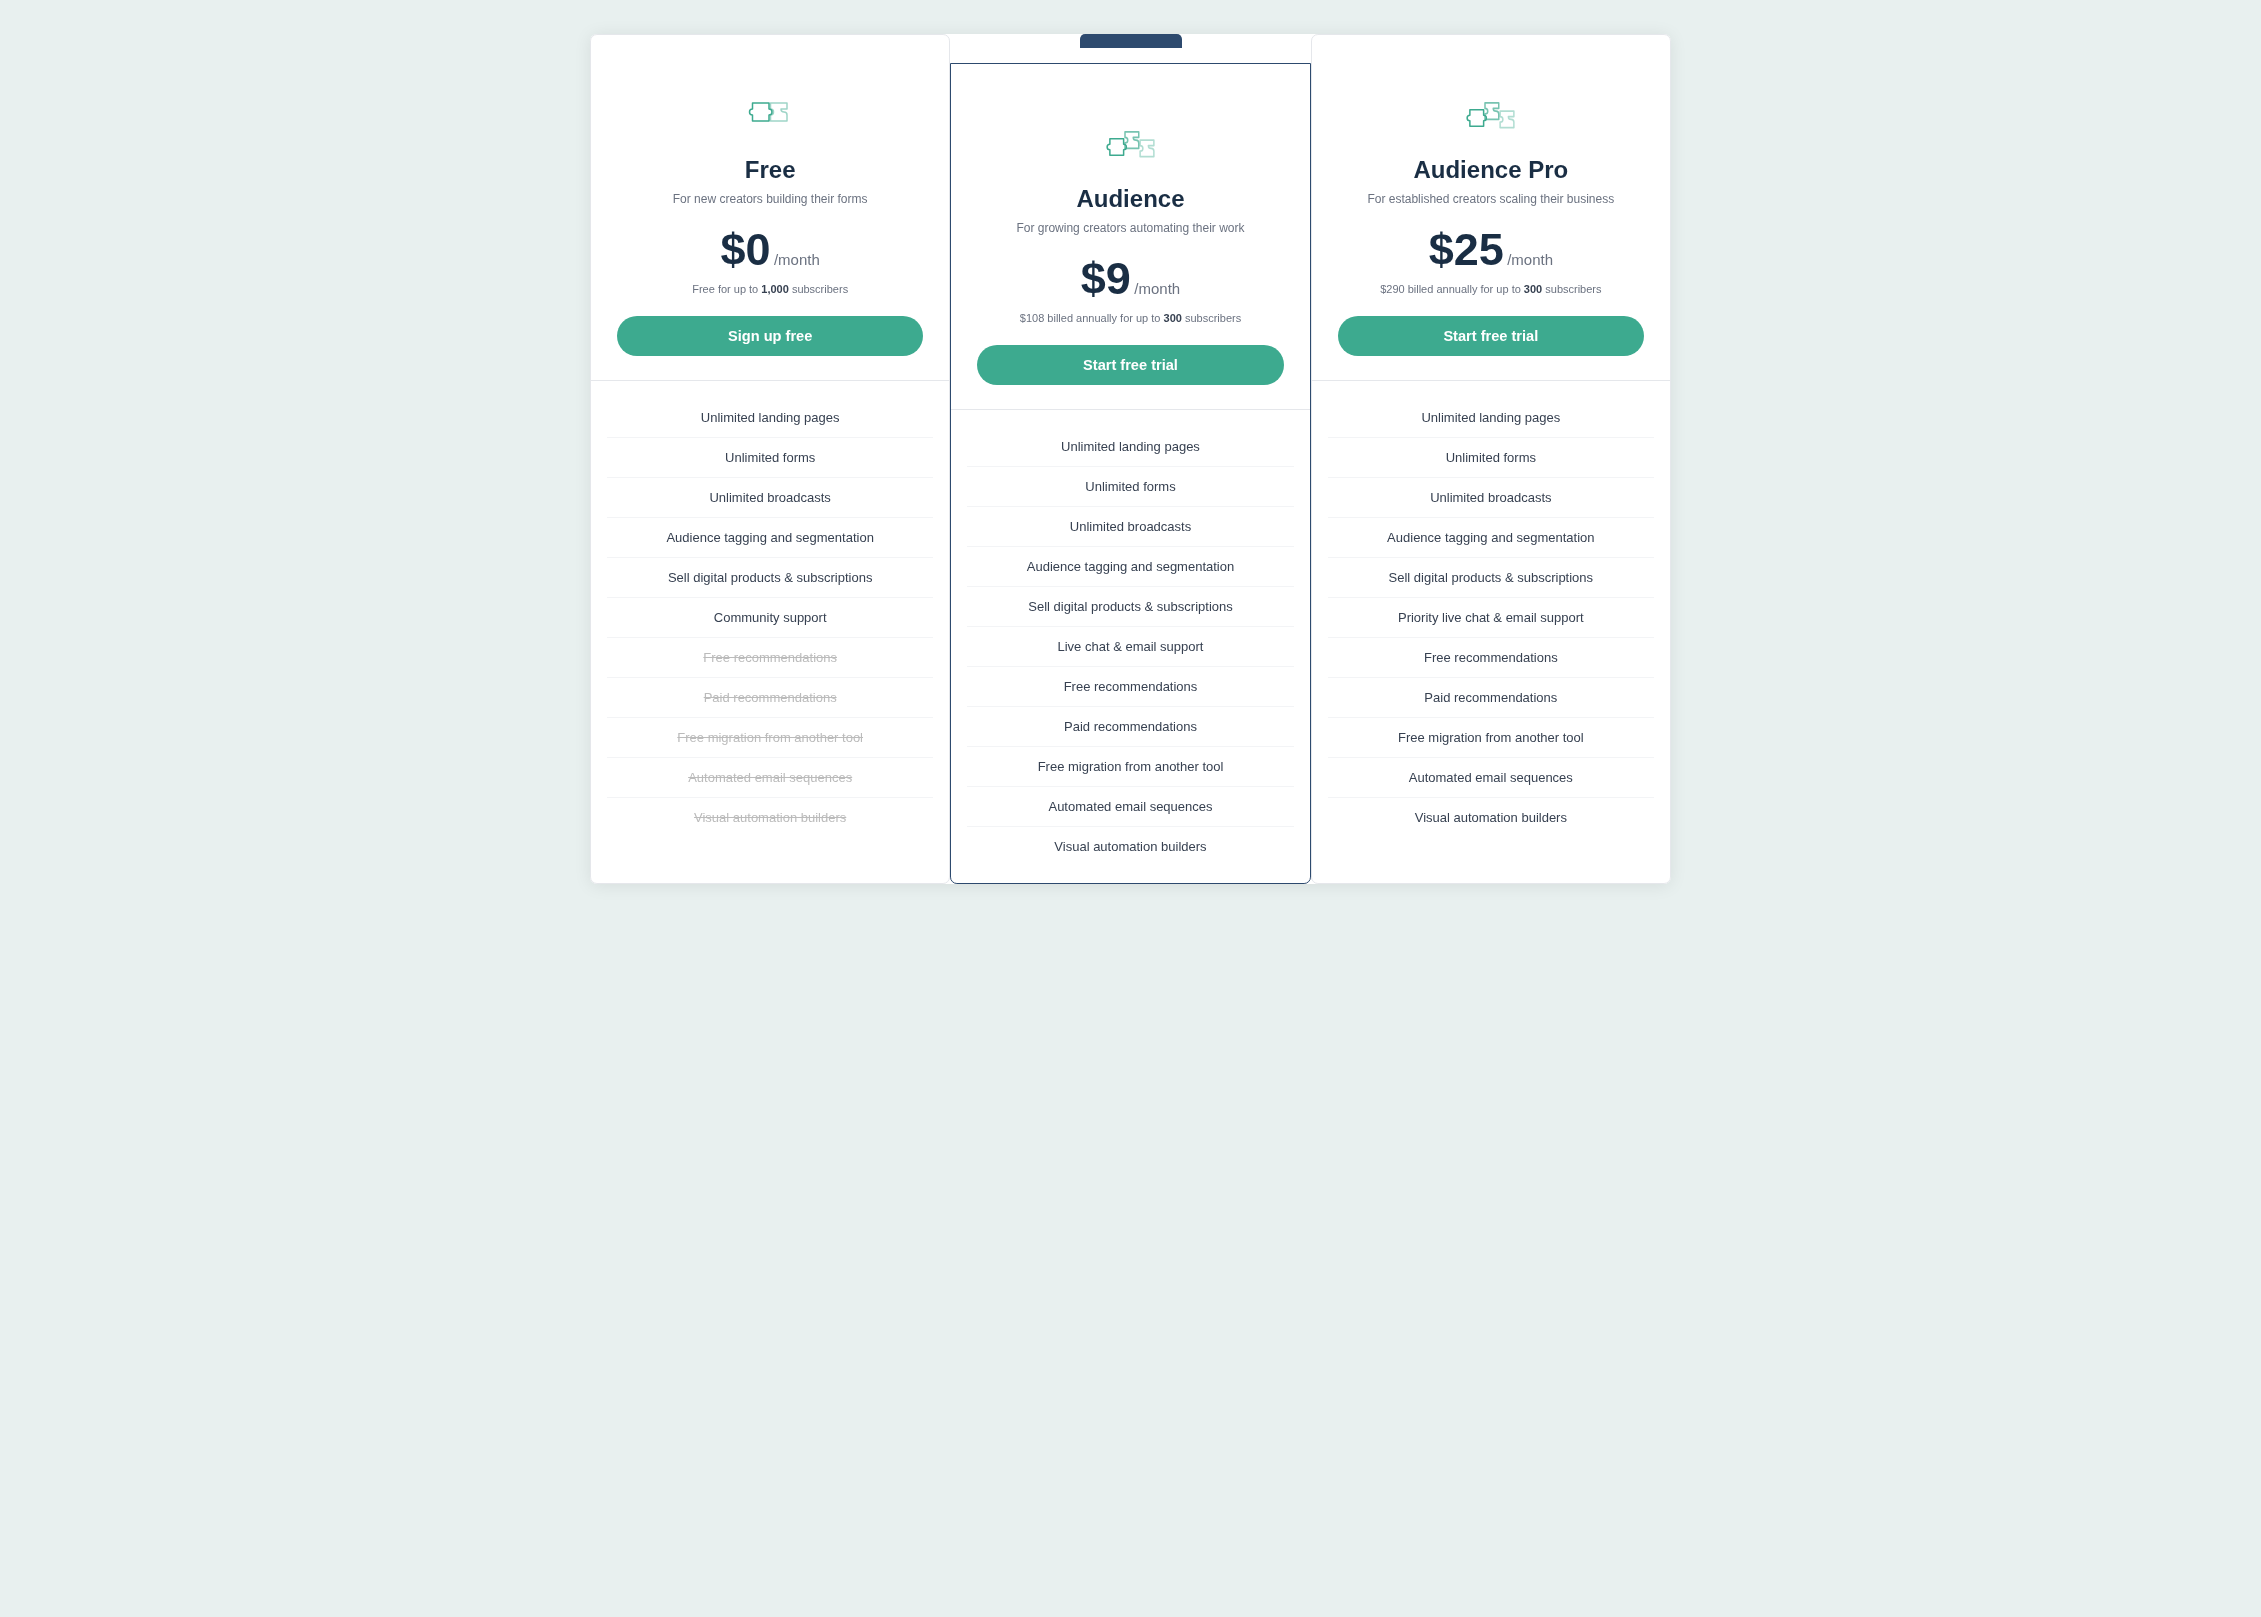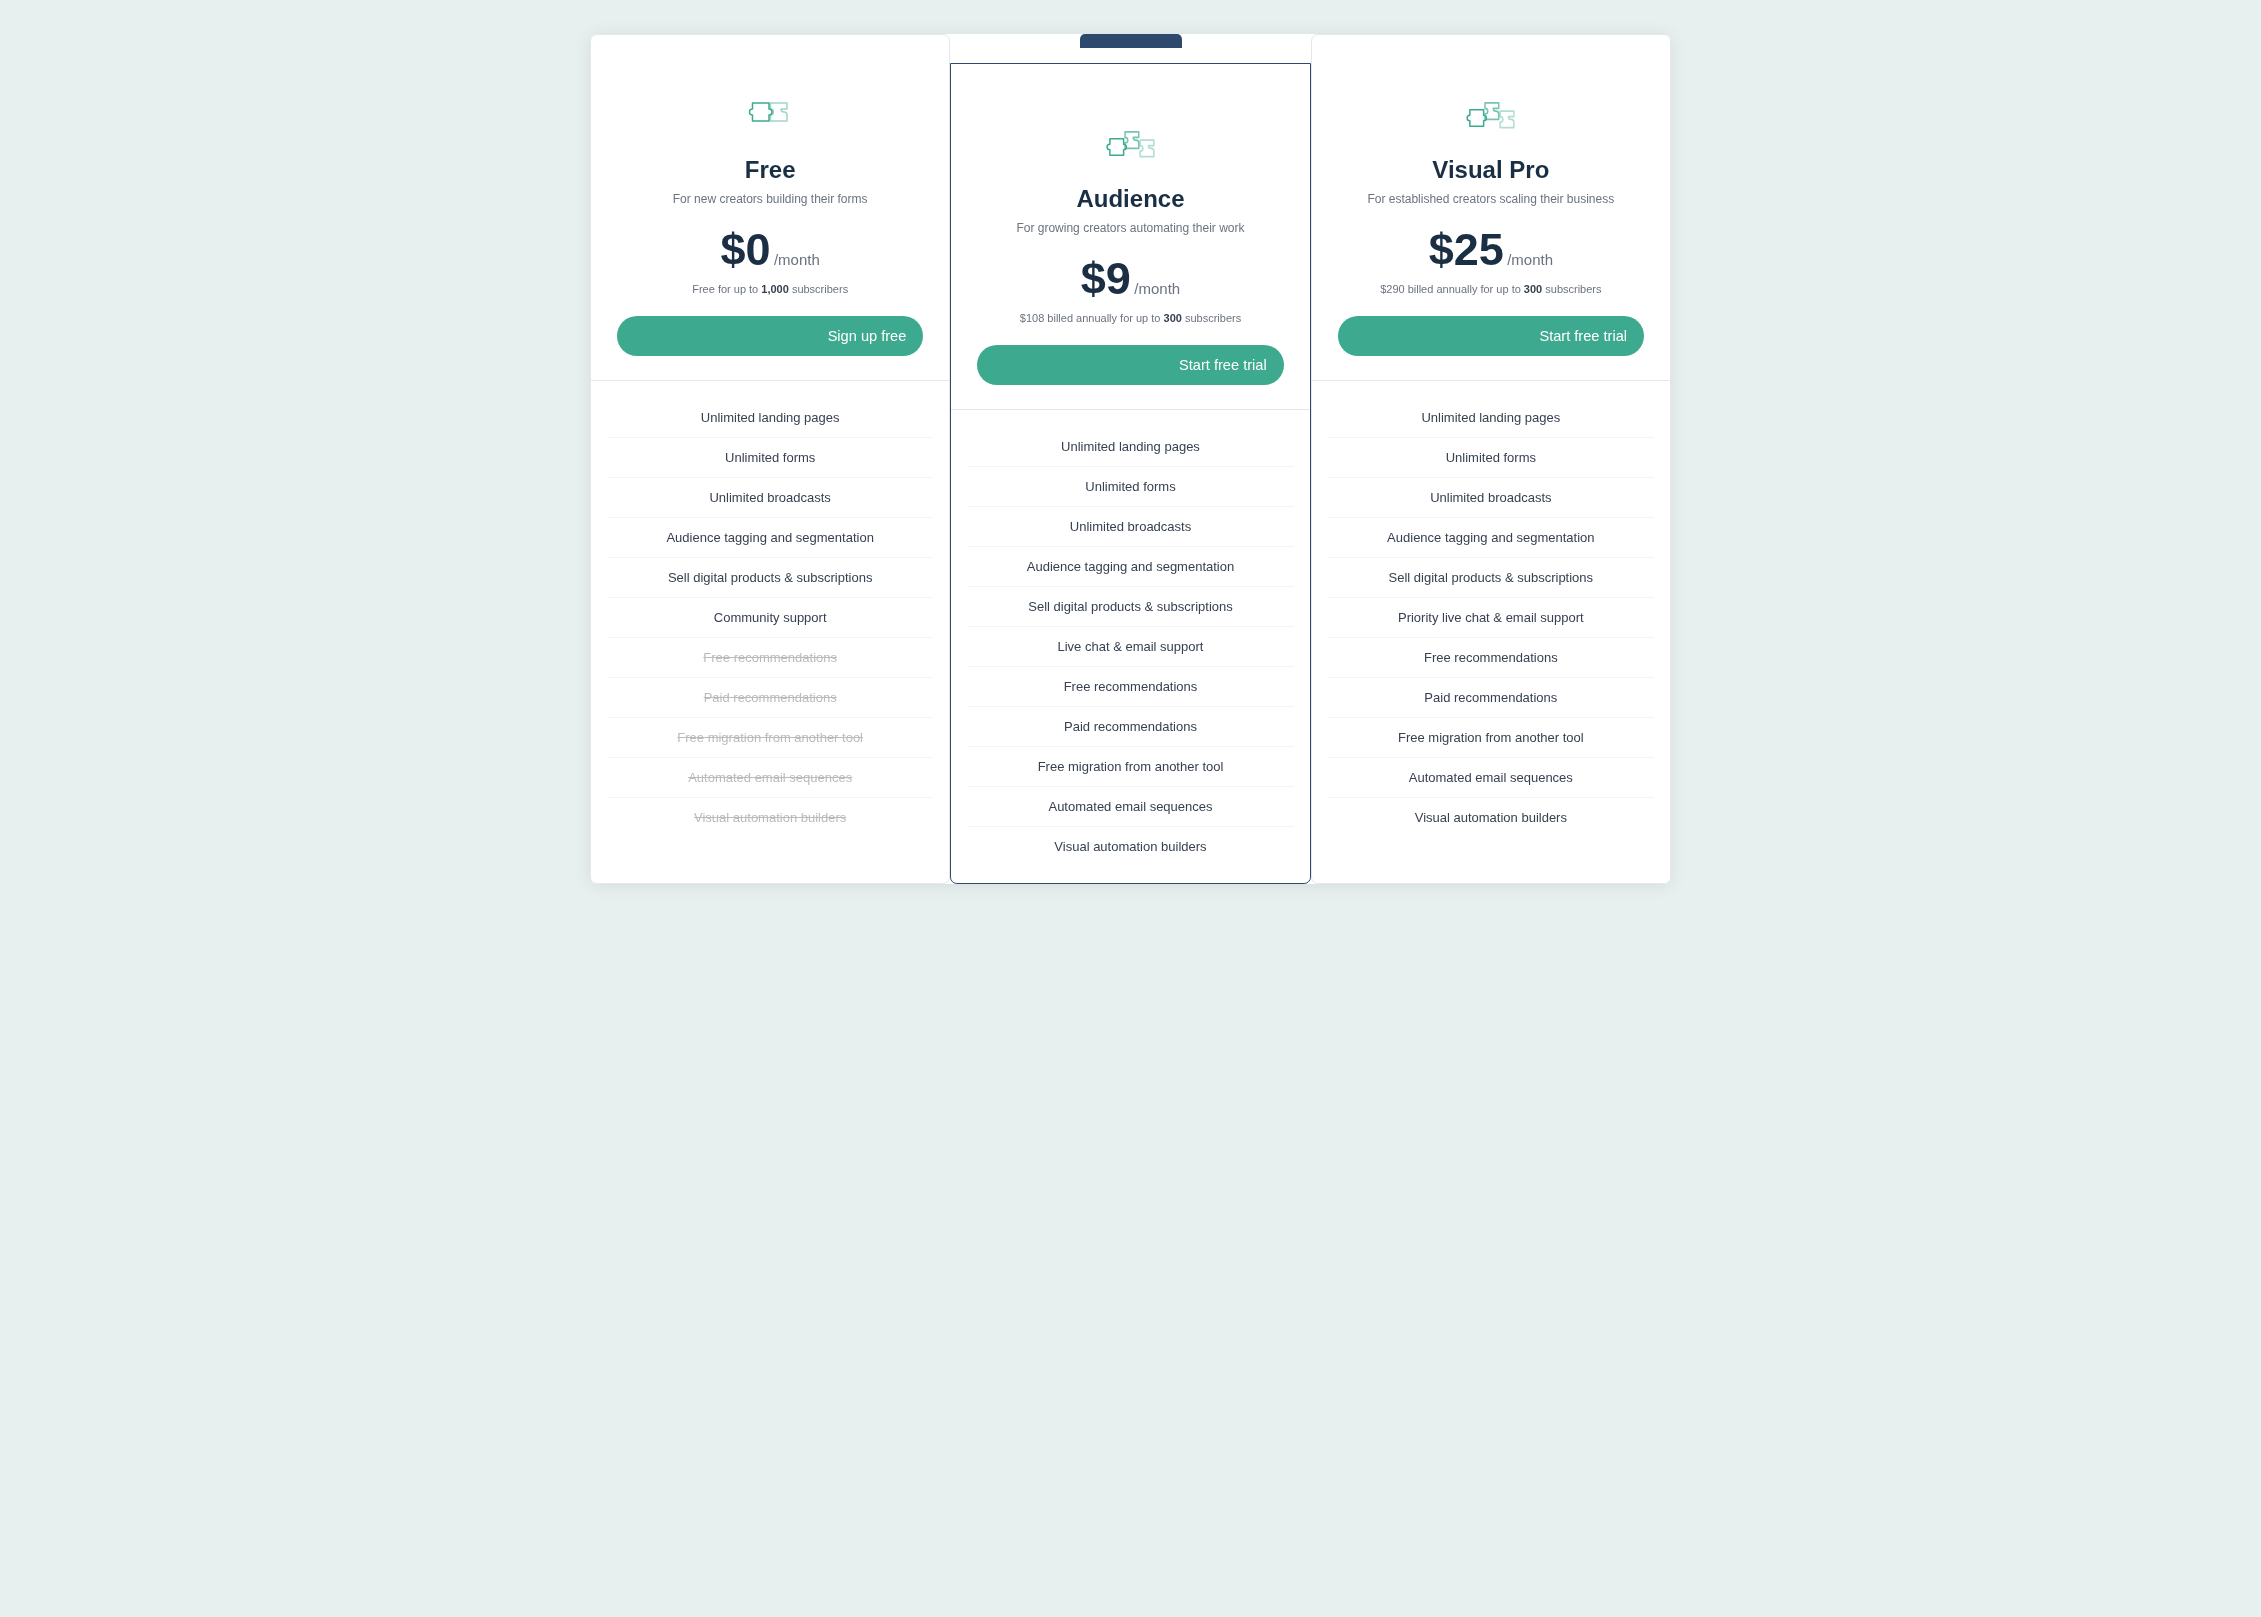--- a/index.html
+++ b/index.html
@@ -110,23 +110,23 @@
     }
     .plan-cta {
       display: block;
       width: 100%;
       padding: 12px 17px;
       border-radius: 43px;
       border: none;
       background: #3daa8f;
       color: #fff;
       font-size: 14.6px;
-      font-weight: 400;
+      font-weight: 700;
       cursor: pointer;
-      text-align: right;
+      text-align: center;
       transition: background 0.2s;
     }
     .plan-features {
       padding: 17px 16px;
     }
     .feature-item {
       padding: 12px 0;
       text-align: center;
       font-size: 13px;
       color: #374151;
@@ -210,21 +210,21 @@
       </div>
       <div class="plan-card">
         <div class="plan-header">
           <div class="plan-icon">
             <svg viewBox="0 0 80 64" fill="none" xmlns="http://www.w3.org/2000/svg" width="69" height="55">
     <path d="M10 20 L30 20 L30 28 Q34 28 34 32 Q34 36 30 36 L30 44 L10 44 L10 36 Q6 36 6 32 Q6 28 10 28 Z" stroke="#3daa8f" stroke-width="2.2" fill="none" stroke-linejoin="round"></path>
     <path d="M32 10 L52 10 L52 18 L44 18 Q44 22 48 22 Q52 22 52 26 L52 34 L32 34 L32 26 Q36 26 36 22 Q36 18 32 18 Z" stroke="#3daa8f" stroke-width="2.2" fill="none" stroke-linejoin="round" opacity="0.7"></path>
     <path d="M54 22 L74 22 L74 30 L66 30 Q66 34 70 34 Q74 34 74 38 L74 46 L54 46 L54 38 Q58 38 58 34 Q58 30 54 30 Z" stroke="#3daa8f" stroke-width="2.2" fill="none" stroke-linejoin="round" opacity="0.4"></path>
   </svg>
           </div>
-          <div class="plan-name">Visual Pro</div>
+          <div class="plan-name">Audience Pro</div>
           <div class="plan-description">For established creators scaling their business</div>
           <div class="plan-price">
             <span class="price-amount">$25</span>
             <span class="price-period">/month</span>
           </div>
           <div class="price-note">$290 billed annually for up to <strong>300</strong> subscribers</div>
           <button class="plan-cta">Start free trial</button>
         </div>
         <div class="plan-features">
           <div class="feature-item">Unlimited landing pages</div>

